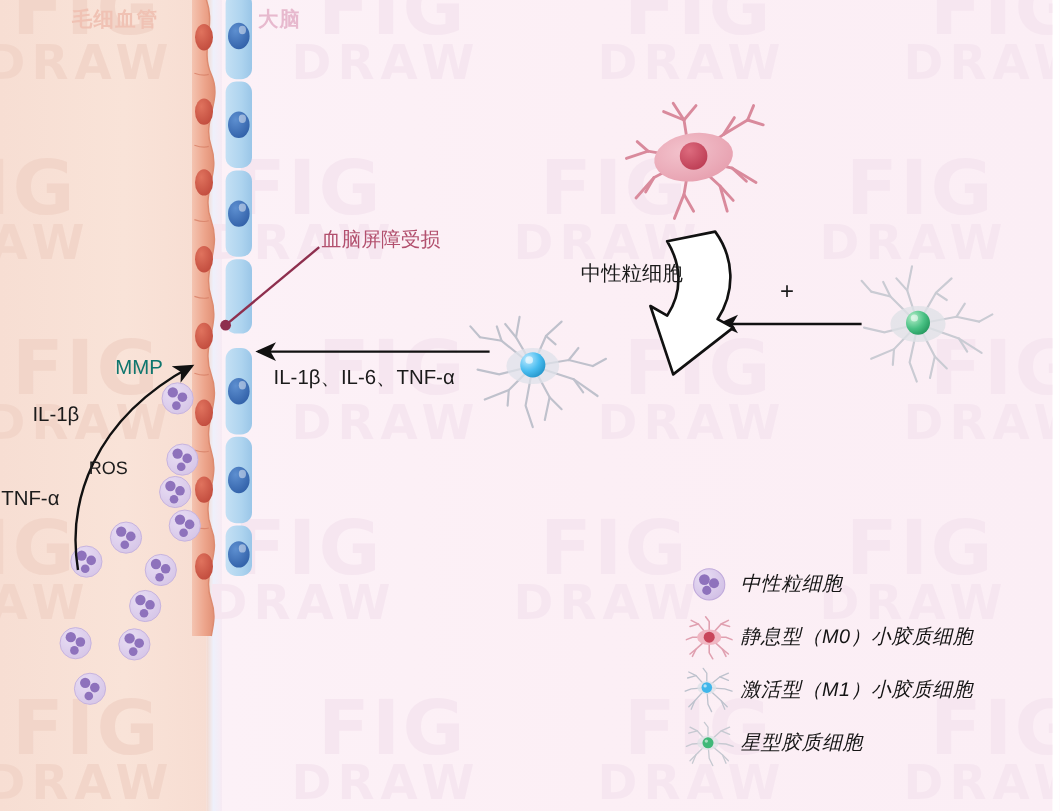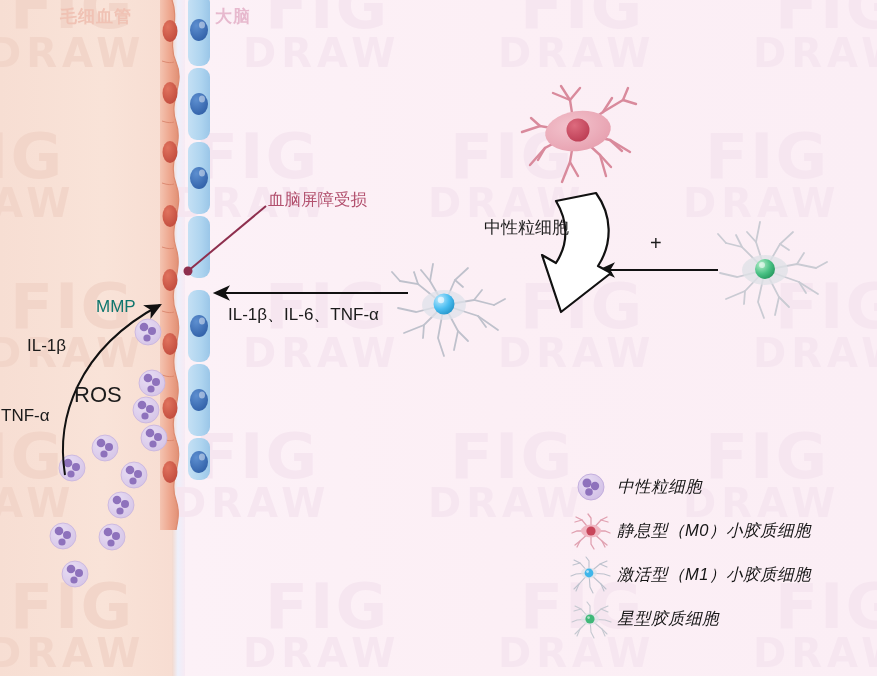--- a/index.html
+++ b/index.html
@@ -38,21 +38,21 @@
   #overlay{position:absolute;left:0;top:0;width:883px;height:676px;}
 
   
   .anno{position:absolute;white-space:nowrap;}
   #anno-bbb-damage{left:268px;top:189px;font-size:16.5px;color:#b2506e;}
   #anno-cytokines{left:228px;top:303px;font-size:17px;color:#1b1b1b;}
   #anno-hypoxia{left:484px;top:216px;font-size:17px;color:#1b1b1b;}
   #anno-plus{left:650px;top:232px;font-size:20px;color:#1b1b1b;}
   #anno-mmp{left:96px;top:297px;font-size:17px;color:#0f766e;}
   #anno-il1b{left:27px;top:336px;font-size:17px;color:#1b1b1b;}
-  #anno-ros{left:74px;top:382px;font-size:22px;color:#1b1b1b;}
+  #anno-ros{left:74px;top:382px;font-size:15px;color:#1b1b1b;}
   #anno-tnfa{left:1px;top:406px;font-size:17px;color:#1b1b1b;}
 
   
   #legend{position:absolute;left:565px;top:465px;width:318px;}
   .legend-row{display:flex;align-items:center;height:44px;font-style:italic;}
   .legend-icon{width:52px;height:42px;flex:0 0 52px;display:flex;align-items:center;justify-content:center;}
   .legend-label{font-size:16.5px;color:#141414;letter-spacing:0.5px;}
 </style>
 </head>
 <body>

